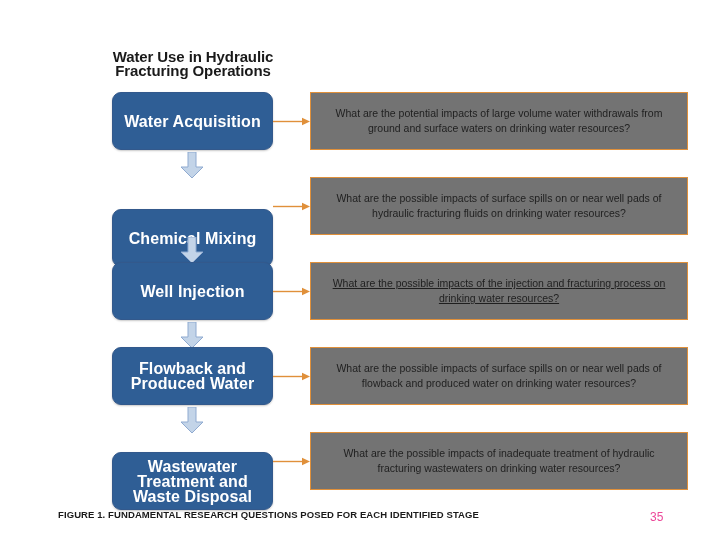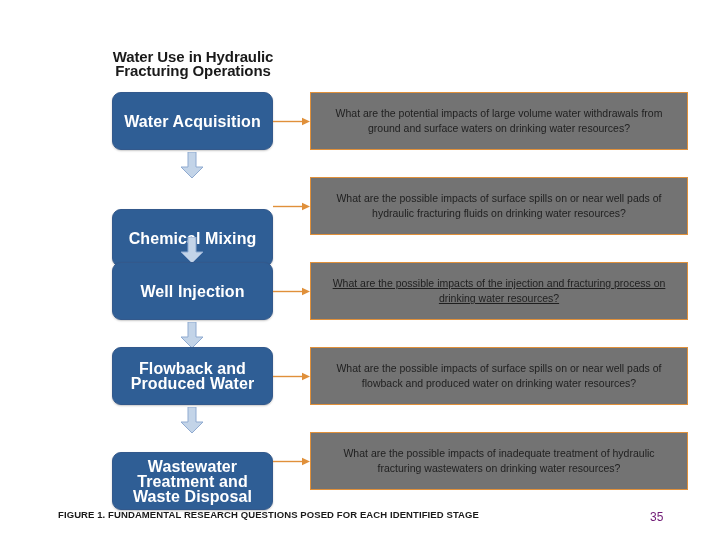--- a/index.html
+++ b/index.html
@@ -103,21 +103,21 @@
     color: #1a1a1a;
     letter-spacing: 0.1px;
     white-space: nowrap;
     margin-left: 28px;
   }
   #page-number {
     position: absolute;
     left: 650px;
     top: 510px;
     font-size: 12px;
-    color: #701a75;
+    color: #ec4899;
   }
 </style>
 </head>
 <body>
 
 <div class="slide">
 
   <div class="col-head" id="head-left">Water Use in Hydraulic Fracturing Operations</div>
 
 

